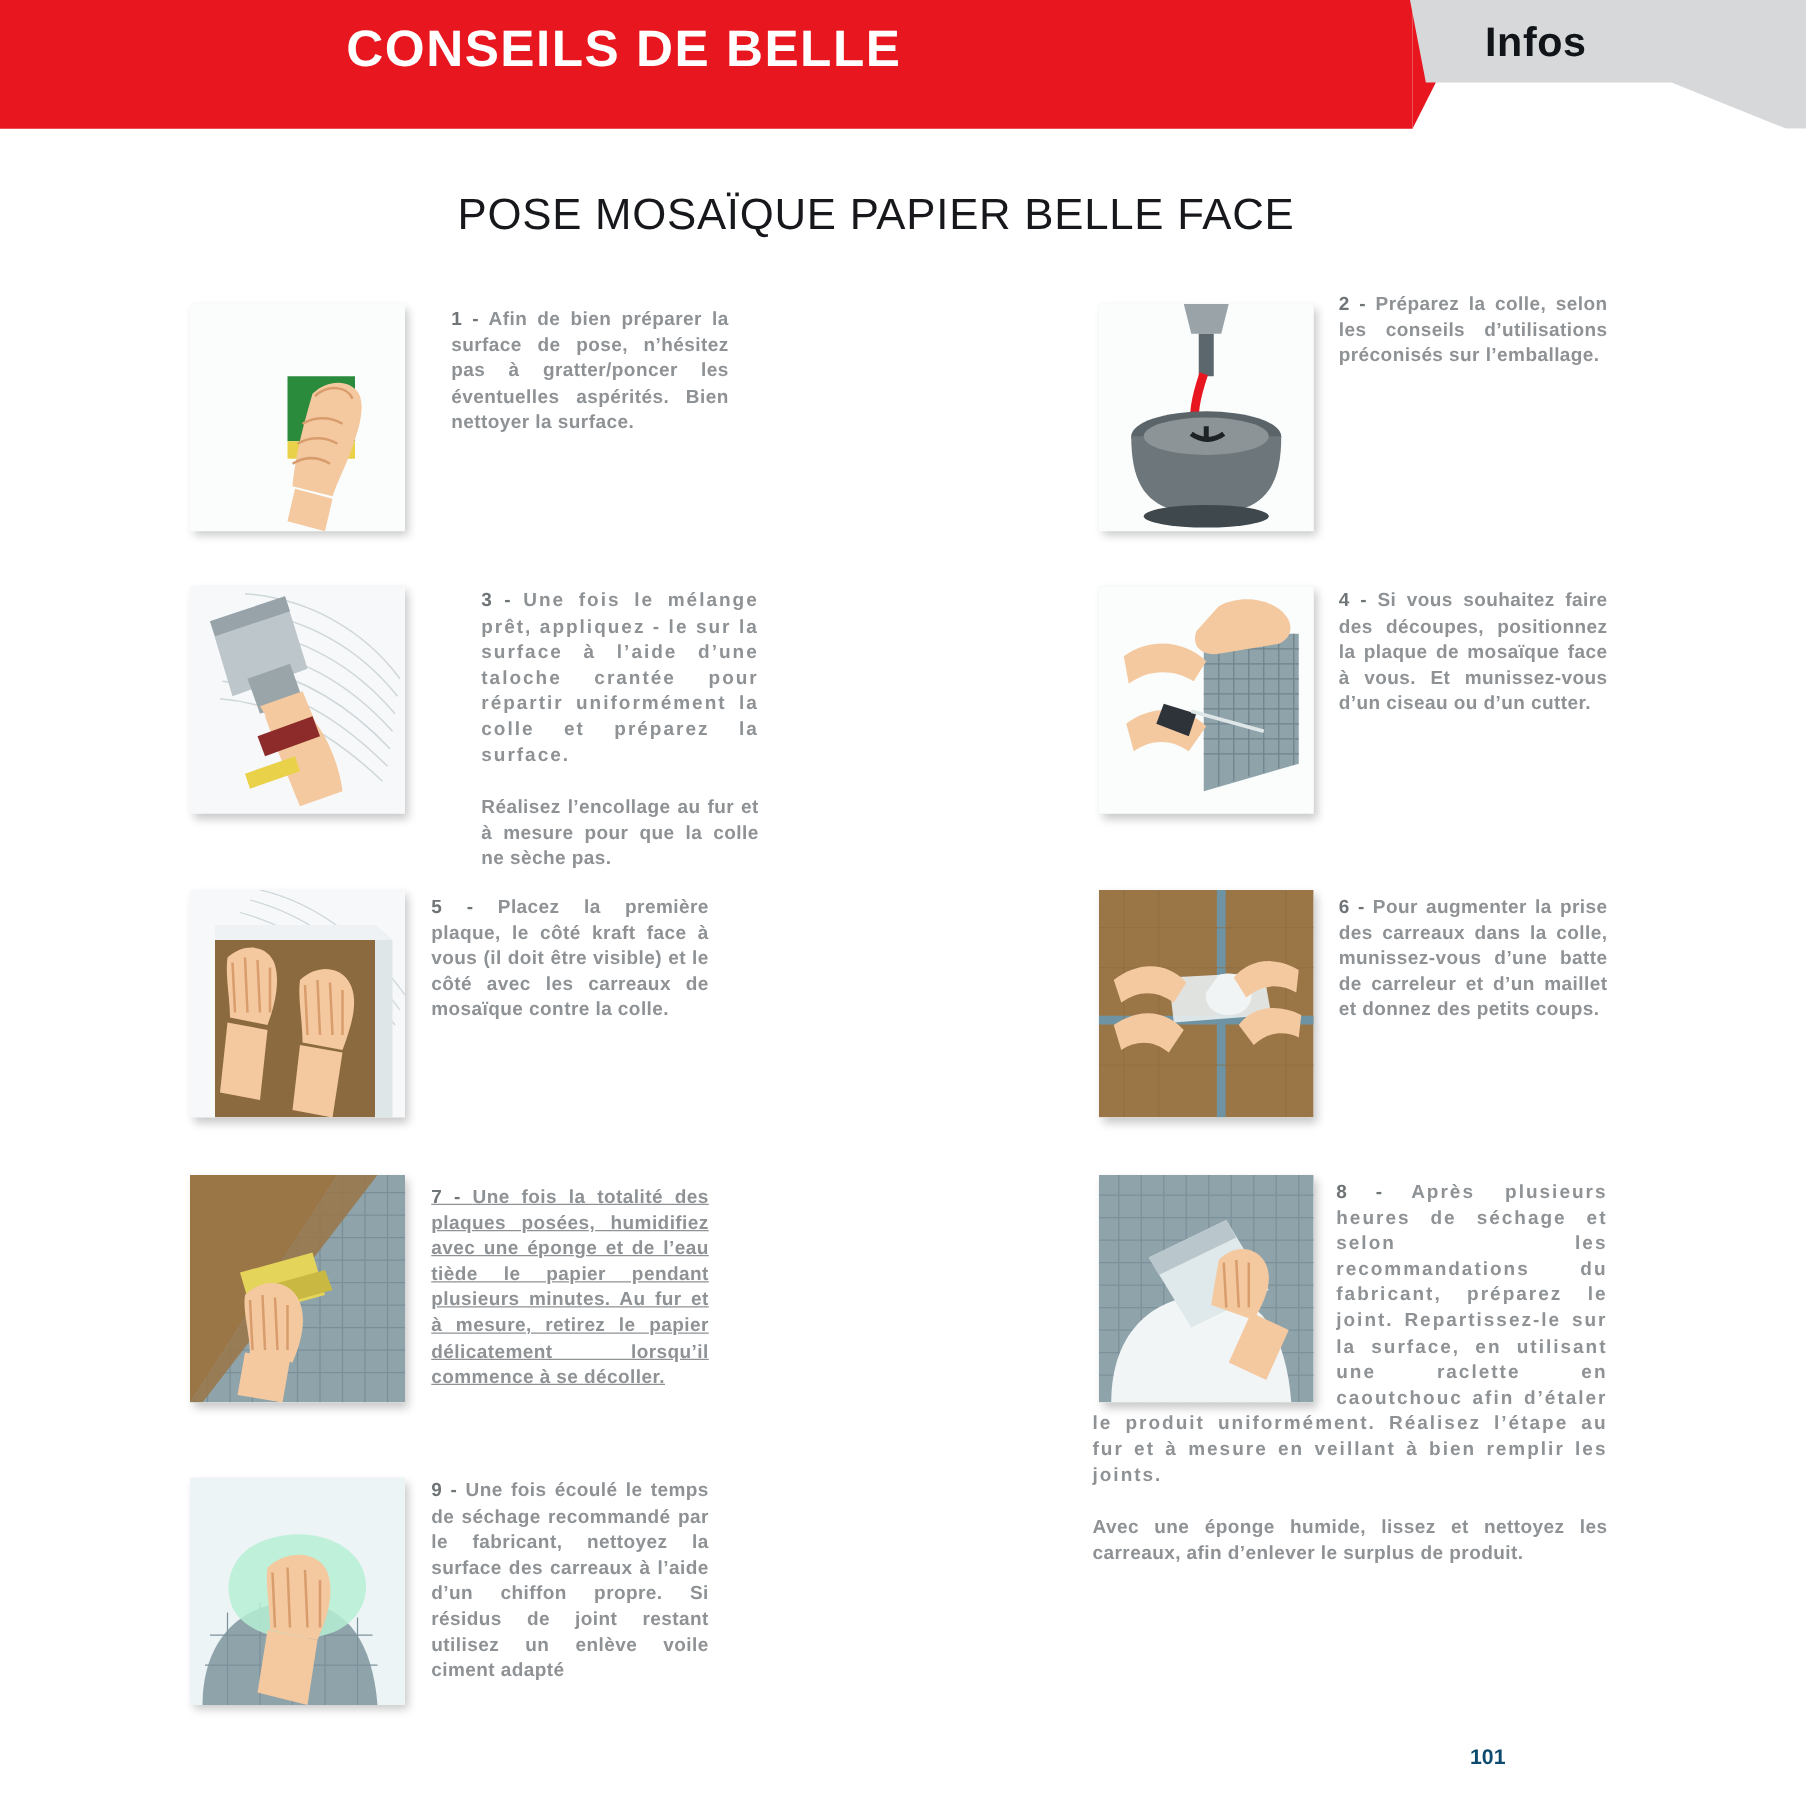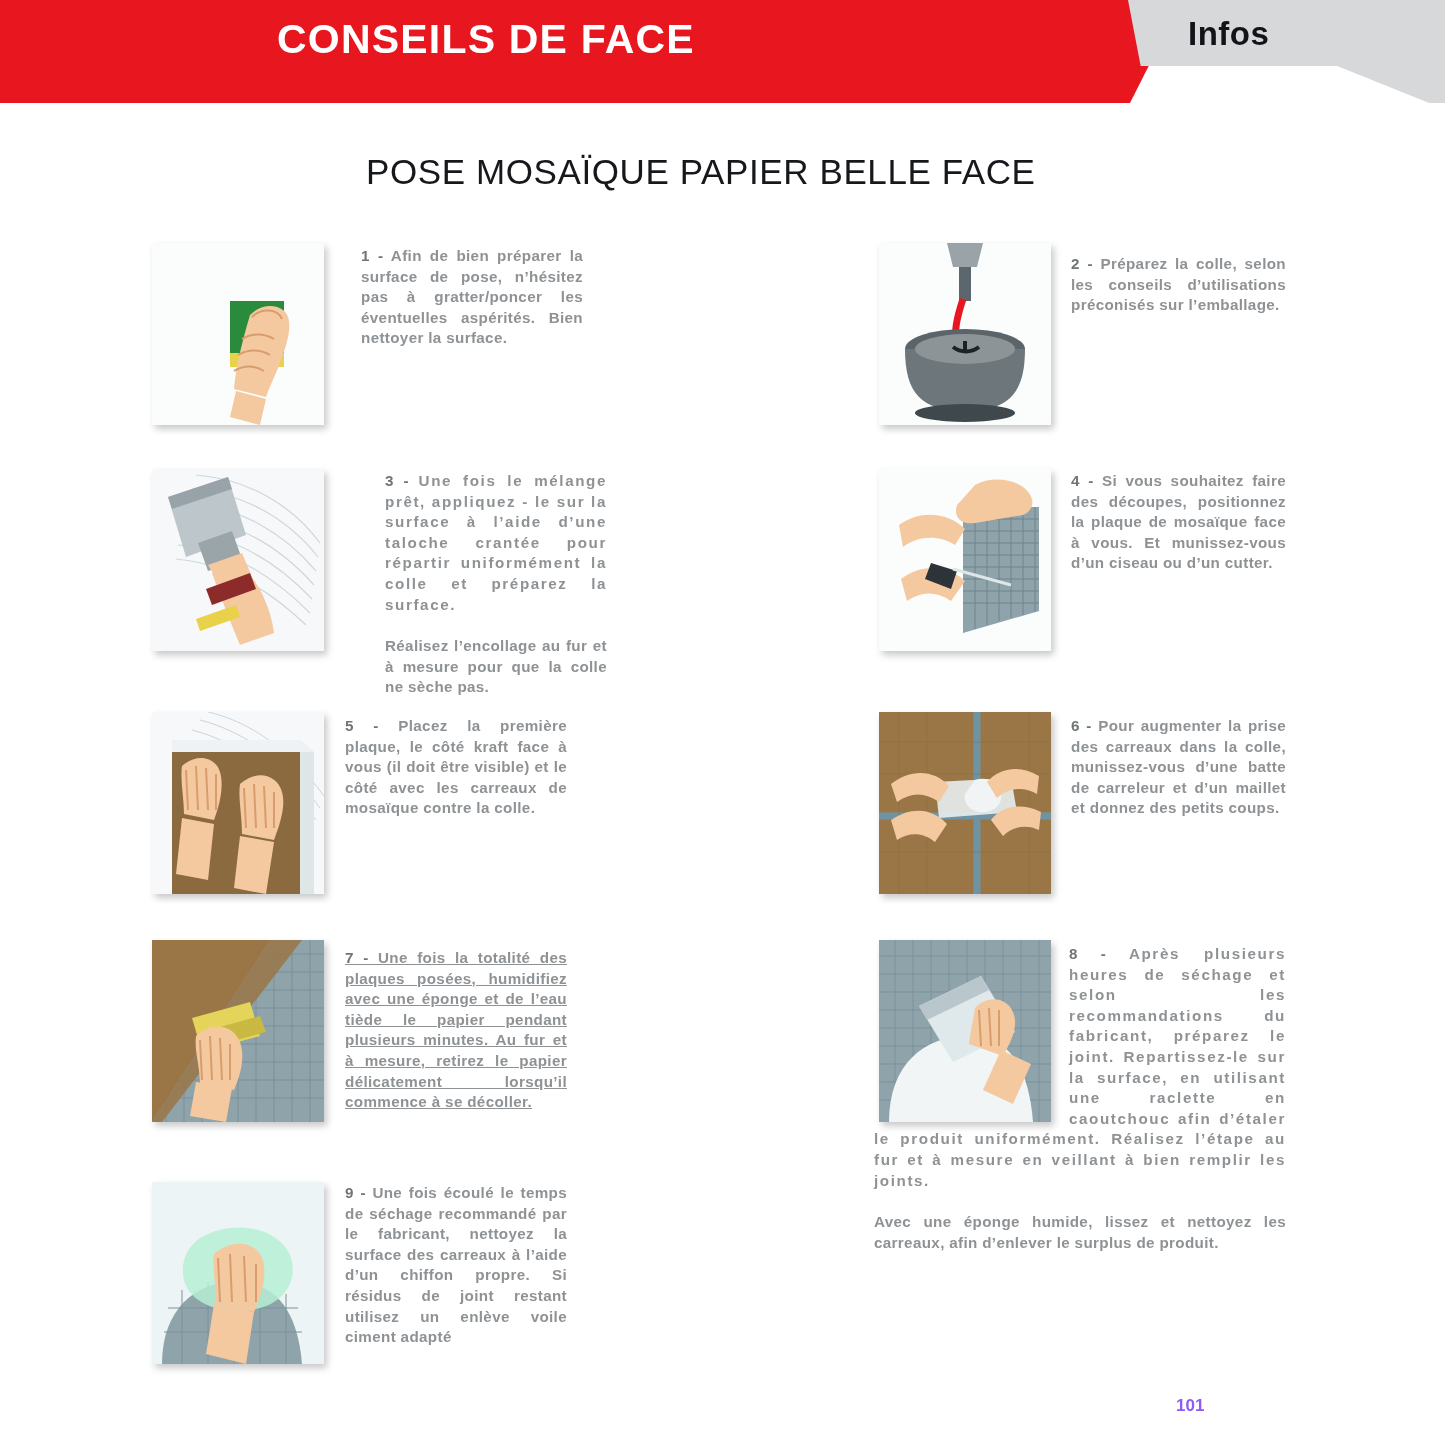--- a/index.html
+++ b/index.html
@@ -104,31 +104,31 @@
   .step-num { color: #6f7477; }
   .spaced-2 { letter-spacing: 1.6px; }
 
   
   .page-number {
     position: absolute;
     top: 1396px;
     left: 1176px;
     font-size: 17px;
     font-weight: bold;
-    color: #8b5cf6;
+    color: #0c4a6e;
   }
 </style>
 </head>
 <body>
 
 <div class="header">
   <div class="header-red"></div>
   <div class="header-red-point"></div>
   <div class="header-gray"></div>
-  <div class="header-title">CONSEILS DE FACE</div>
+  <div class="header-title">CONSEILS DE BELLE</div>
   <div class="header-infos">Infos</div>
 </div>
 
 <div class="page-title">POSE MOSAÏQUE PAPIER BELLE FACE</div>
 
 <div class="step">
   <div class="thumb" style="top:243px;left:152px;">
     <svg width="172" height="182" viewBox="0 0 172 182">
       <rect width="172" height="182" fill="#f4f7f8"></rect>
       <rect x="0" y="0" width="172" height="182" fill="#fbfdfd"></rect>
@@ -155,21 +155,21 @@
       <rect x="80" y="24" width="12" height="34" fill="#5c676d"></rect>
       <path d="M84 56 c-6 18 -10 34 -6 52" stroke="#e8171f" stroke-width="7" fill="none"></path>
       <ellipse cx="86" cy="106" rx="60" ry="20" fill="#5b6468"></ellipse>
       <path d="M26 106 c0 44 16 62 60 62 c44 0 60 -18 60 -62 z" fill="#6d767a"></path>
       <ellipse cx="86" cy="106" rx="50" ry="15" fill="#8d9498"></ellipse>
       <path d="M74 104 c8 6 18 6 26 0" stroke="#1d2224" stroke-width="4" fill="none"></path>
       <path d="M86 98 l0 12" stroke="#1d2224" stroke-width="4"></path>
       <ellipse cx="86" cy="170" rx="50" ry="9" fill="#3f484c"></ellipse>
     </svg>
   </div>
-  <div class="text-col" style="top:254px;left:1071px;width:215px;">
+  <div class="text-col" style="top:234px;left:1071px;width:215px;">
     <p><span class="step-num">2 - </span><span>Préparez la colle, selon les conseils d’utilisations préconisés sur l’emballage.</span></p>
   </div>
 </div>
 
 <div class="step">
   <div class="thumb" style="top:469px;left:152px;">
     <svg width="172" height="182" viewBox="0 0 172 182">
       <rect width="172" height="182" fill="#f6f8f9"></rect>
       <g stroke="#cfd7da" stroke-width="1.2" fill="none">
         <path d="M44 6 C96 10 140 36 168 74"></path>

